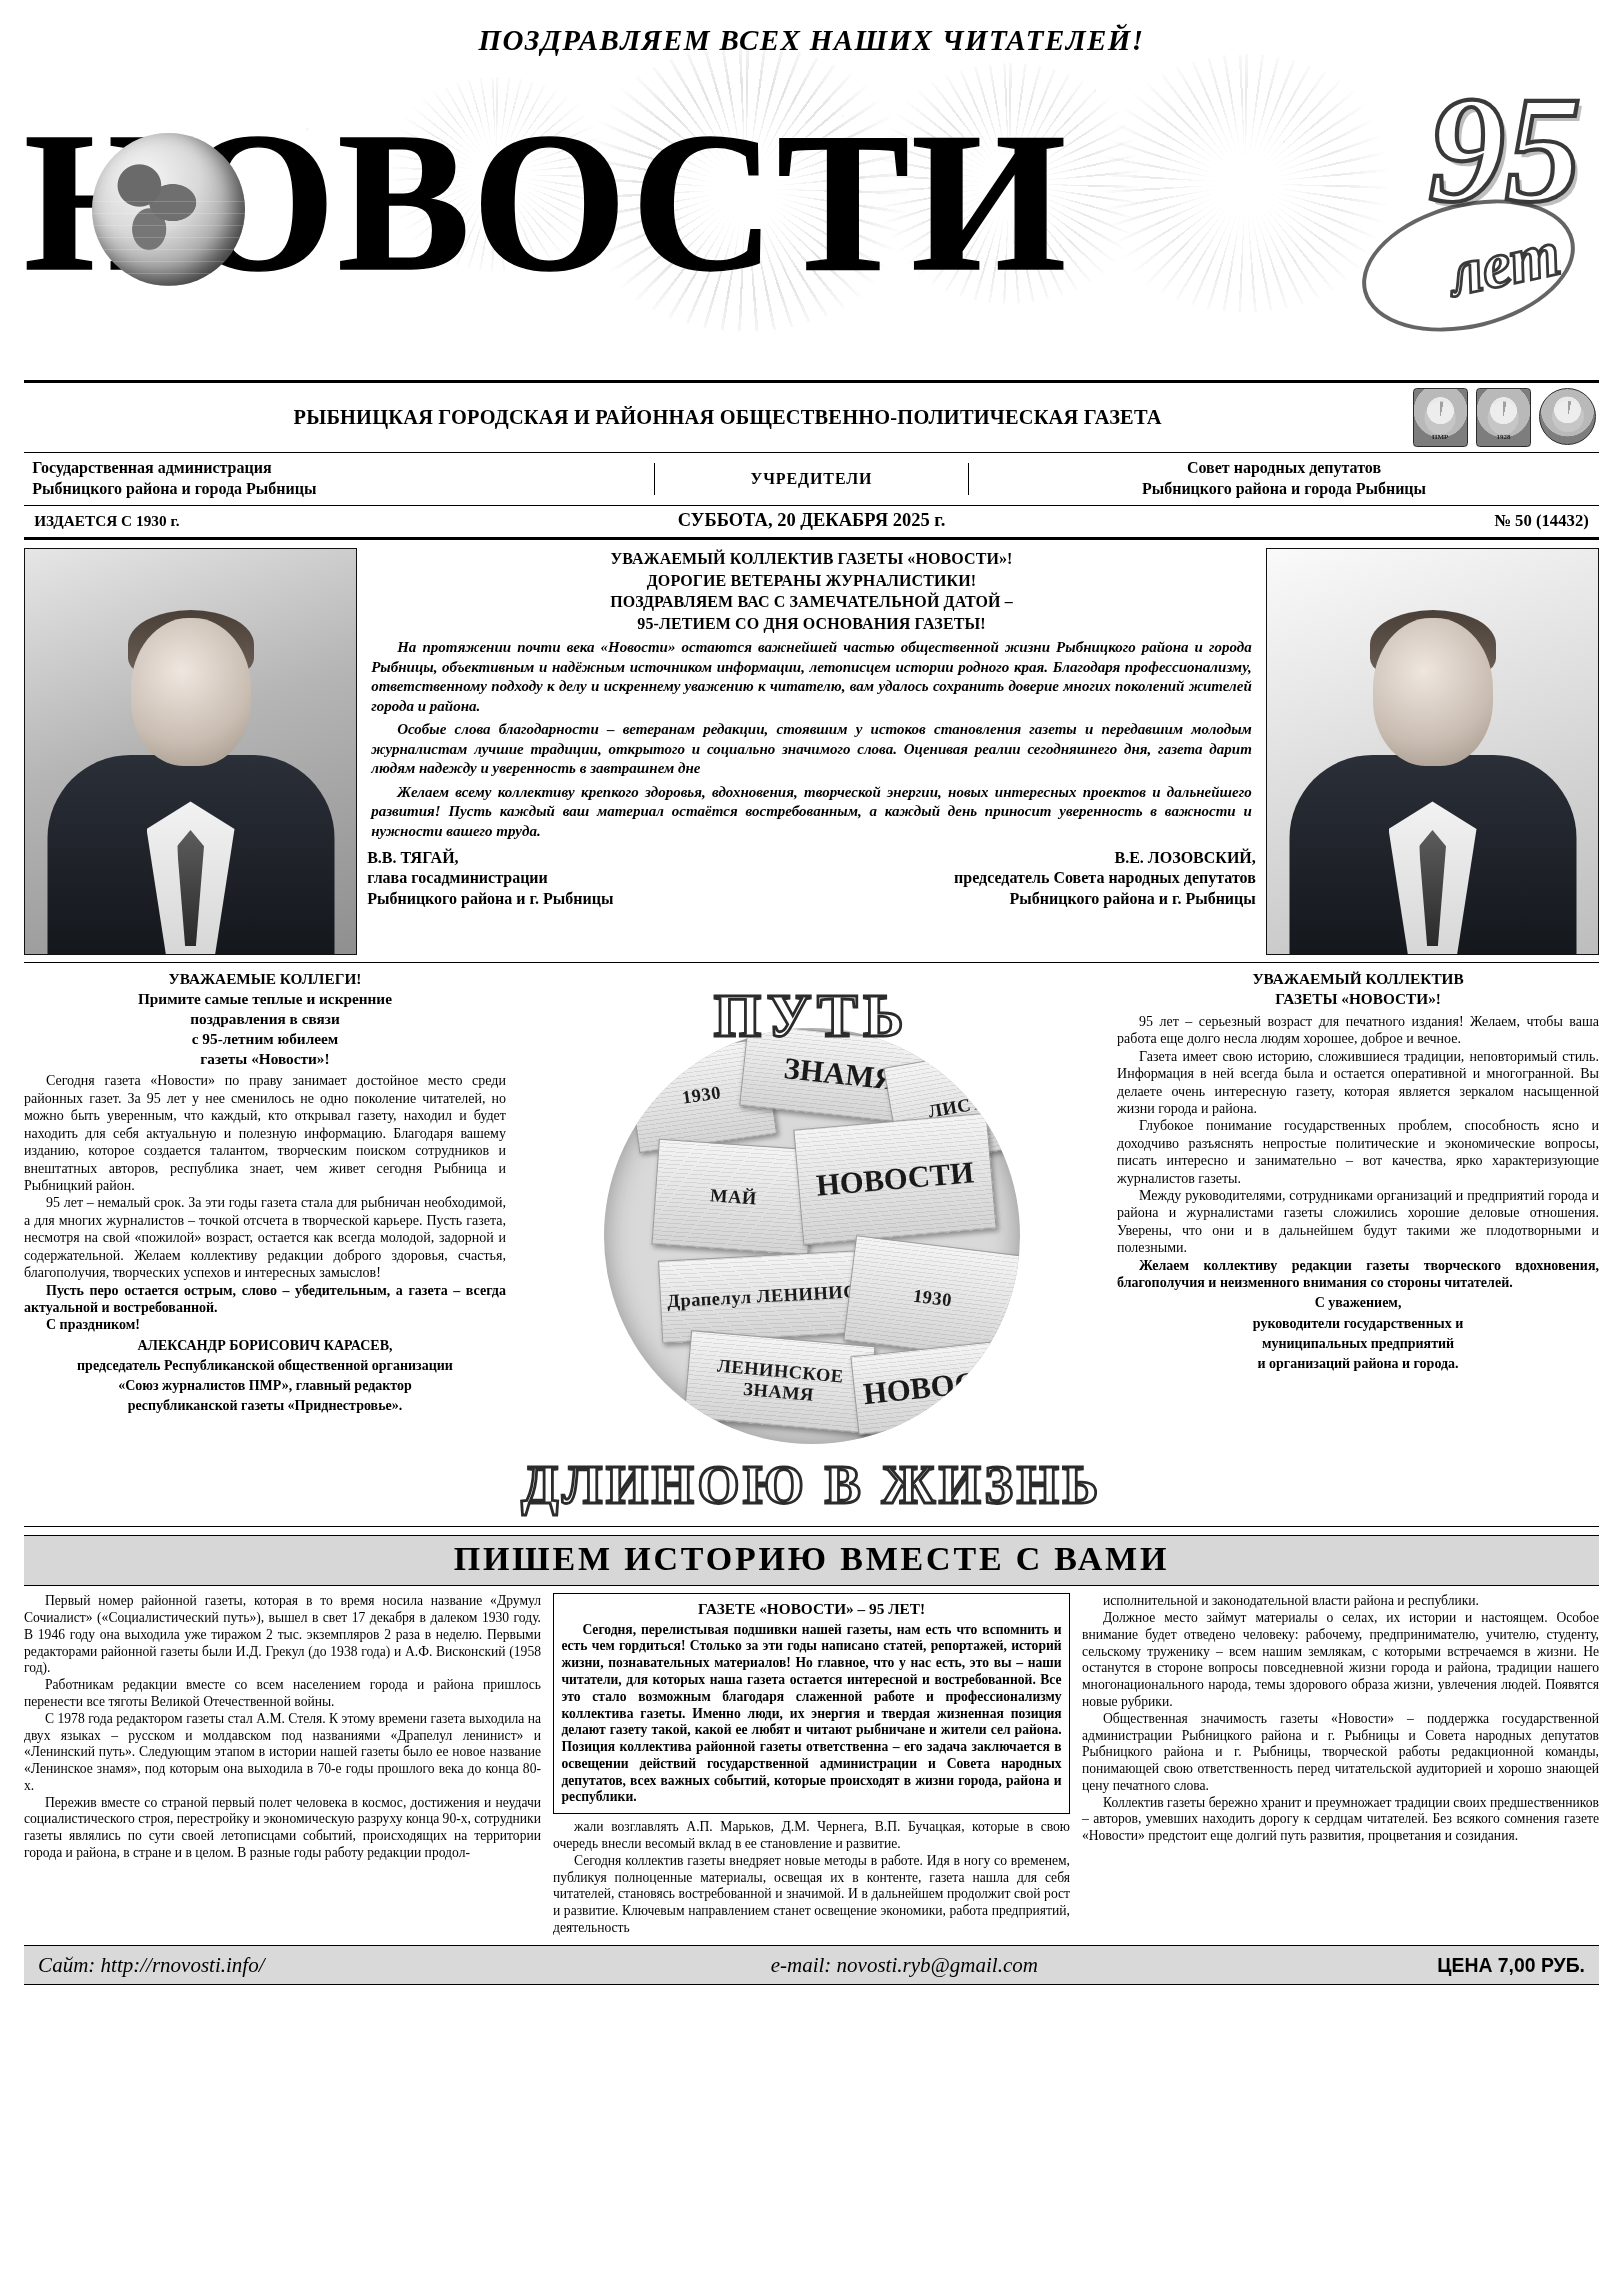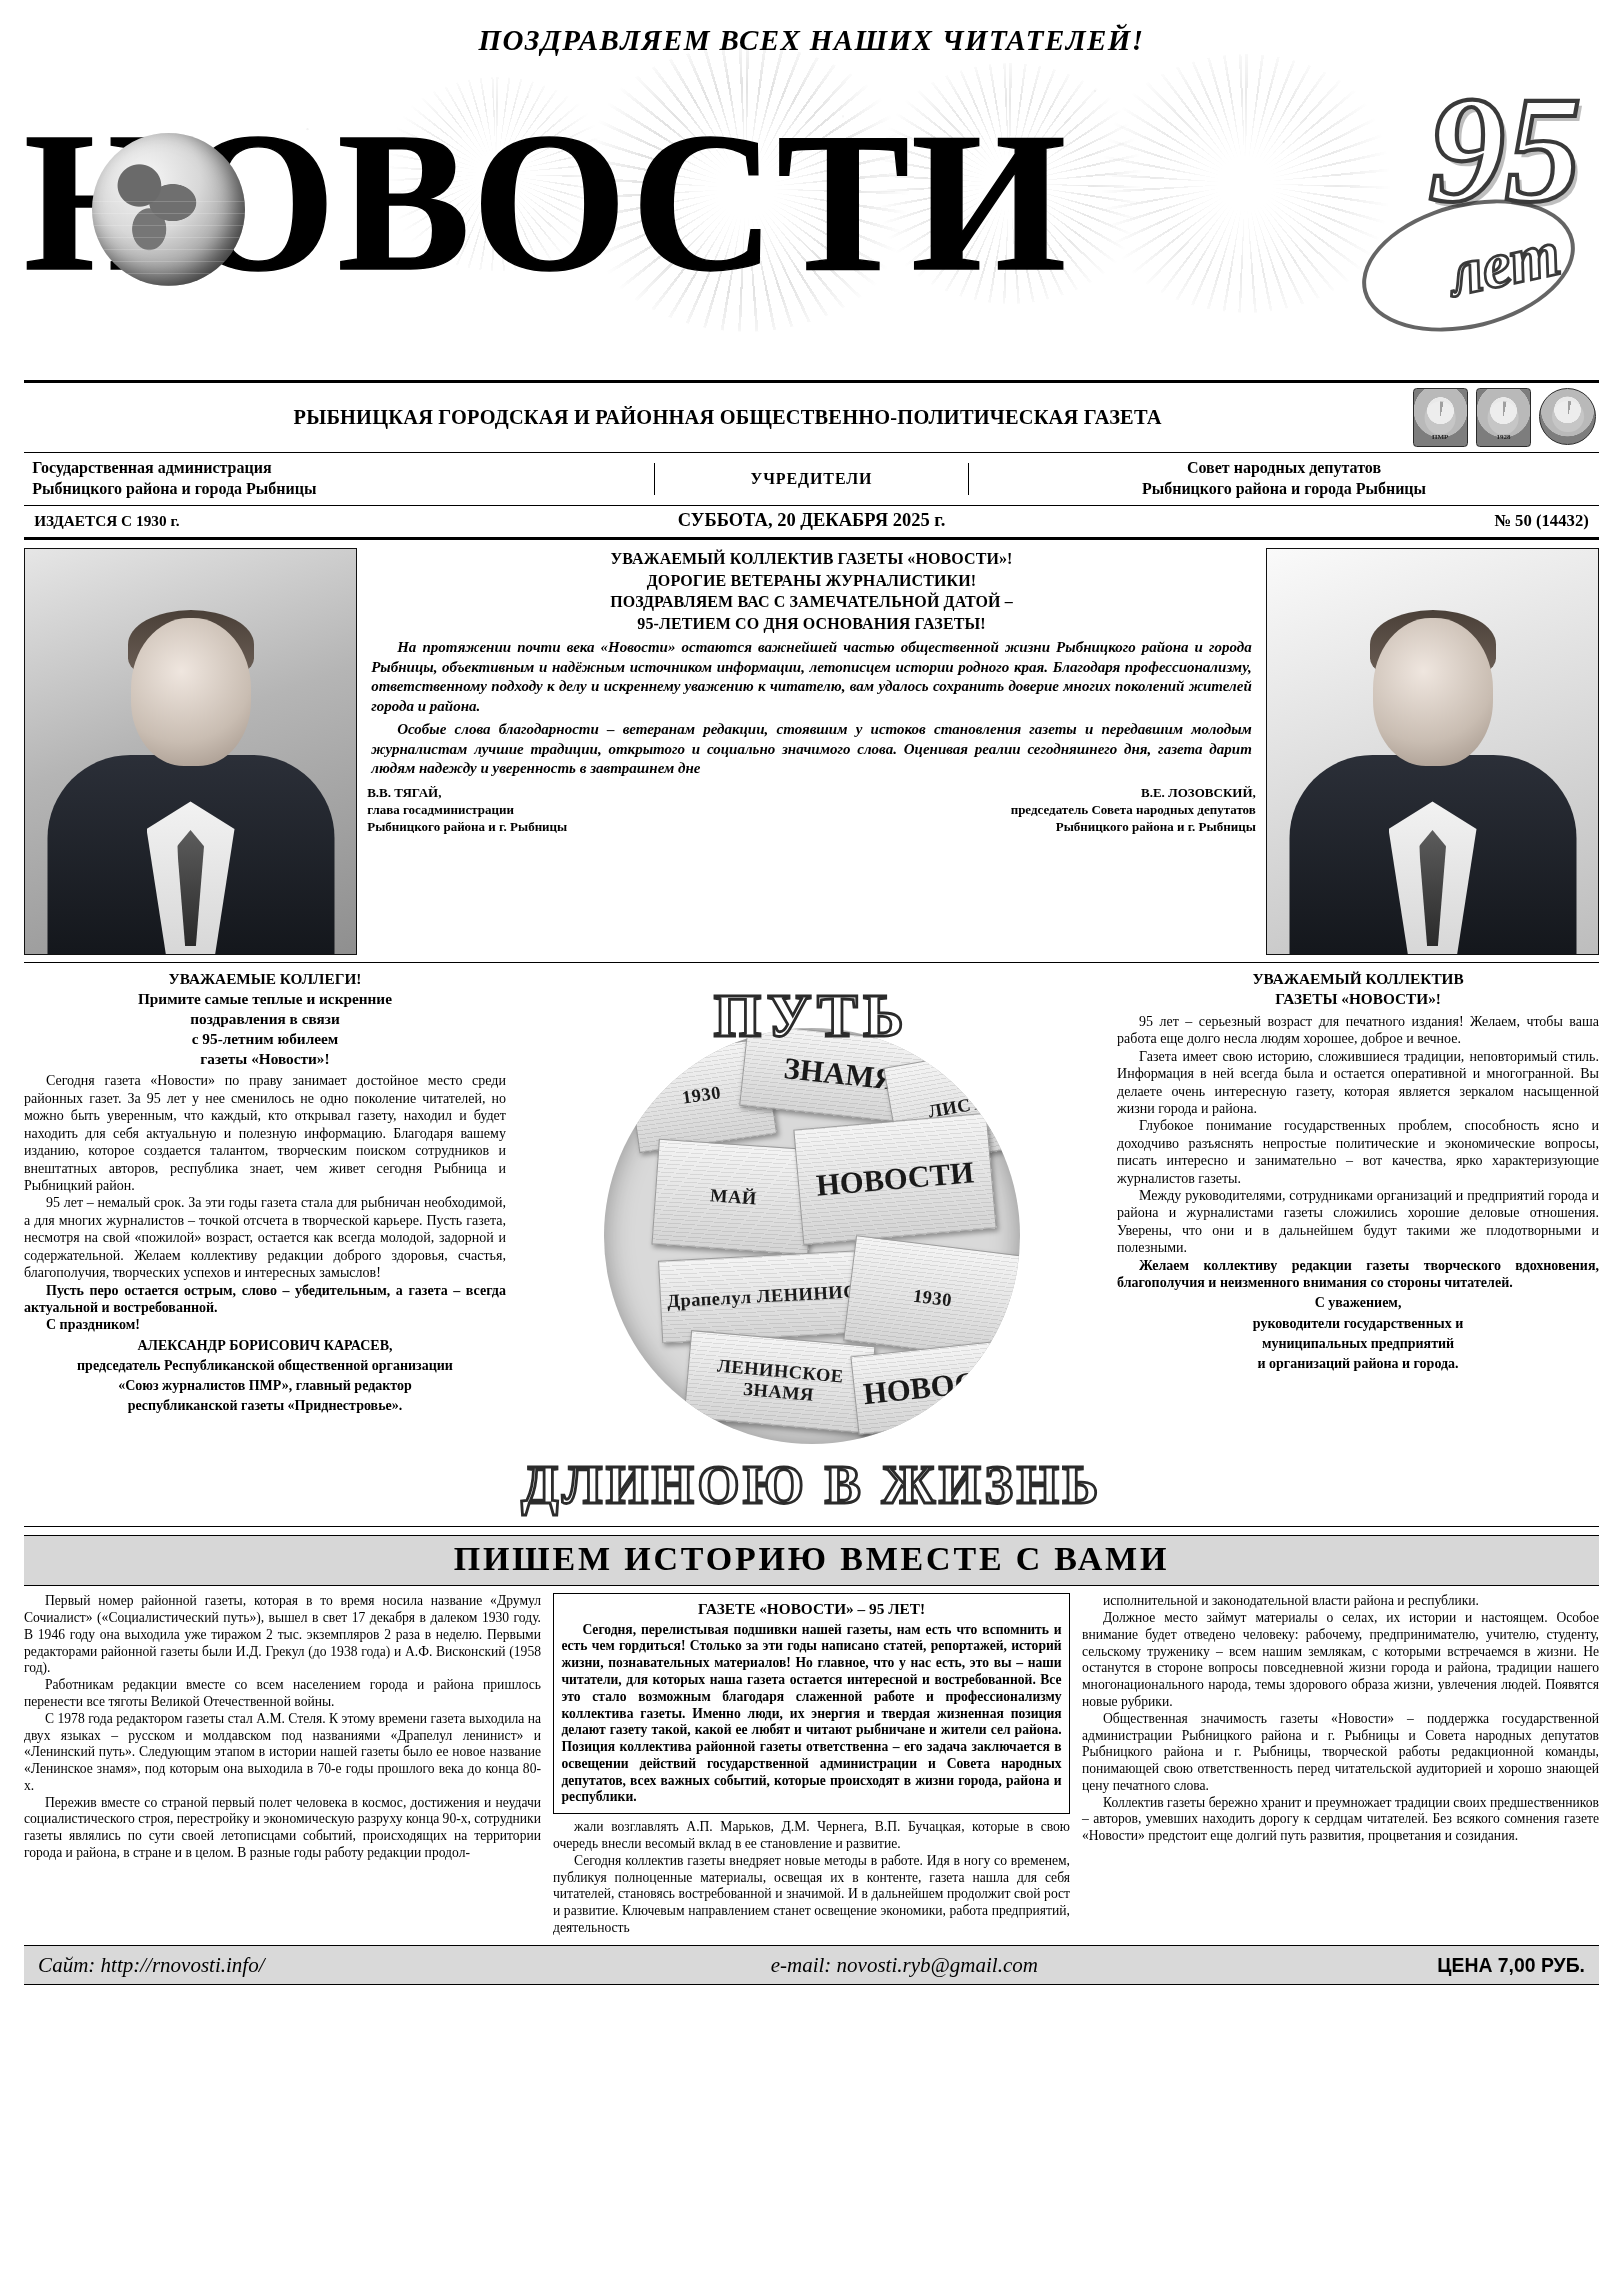--- a/index.html
+++ b/index.html
@@ -256,21 +256,21 @@
   .greet-body p {
     margin: 4px;
     text-indent: 26px;
     font-style: italic;
     font-weight: bold;
     font-size: 15px;
     line-height: 1.30;
     text-align: justify;
   }
   .greet-sign {
-    display:flex; margin-top: 6.5px; font-weight:bold; font-size: 13px; line-height:1.3;align-items:center;
+    display:flex; margin-top: 6.5px; font-weight:bold; font-size: 16px; line-height:1.3;align-items:center;
   }
   .greet-sign .s-left { width: 46%; }
   .greet-sign .s-right{ width: 54%; text-align:right; }
 
   
   .tri {
     display:flex; gap: 10.2px; margin-top: 6.5px;
     border-bottom: 1.9px solid #000; padding-bottom: 7.4px;
   }
   .tri .col { width: 31%; }
@@ -457,20 +457,21 @@
     <div class="greet-text">
       <div class="greet-head">
         <div>УВАЖАЕМЫЙ КОЛЛЕКТИВ ГАЗЕТЫ «НОВОСТИ»!</div>
         <div>ДОРОГИЕ ВЕТЕРАНЫ ЖУРНАЛИСТИКИ!</div>
         <div>ПОЗДРАВЛЯЕМ ВАС С ЗАМЕЧАТЕЛЬНОЙ ДАТОЙ –</div>
         <div>95-ЛЕТИЕМ СО ДНЯ ОСНОВАНИЯ ГАЗЕТЫ!</div>
       </div>
       <div class="greet-body">
         <p>На протяжении почти века «Новости» остаются важнейшей частью общественной жизни Рыбницкого района и города Рыбницы, объективным и надёжным источником информации, летописцем истории родного края. Благодаря профессионализму, ответственному подходу к делу и искреннему уважению к читателю, вам удалось сохранить доверие многих поколений жителей города и района.</p>
         <p>Особые слова благодарности – ветеранам редакции, стоявшим у истоков становления газеты и передавшим молодым журналистам лучшие традиции, открытого и социально значимого слова. Оценивая реалии сегодняшнего дня, газета дарит людям надежду и уверенность в завтрашнем дне</p>
+        <p>Желаем всему коллективу крепкого здоровья, вдохновения, творческой энергии, новых интересных проектов и дальнейшего развития! Пусть каждый ваш материал остаётся востребованным, а каждый день приносит уверенность в важности и нужности вашего труда.</p>
       </div>
       <div class="greet-sign">
         <div class="s-left">
           <div>В.В. ТЯГАЙ,</div>
           <div>глава госадминистрации</div>
           <div>Рыбницкого района и г. Рыбницы</div>
         </div>
         <div class="s-right">
           <div>В.Е. ЛОЗОВСКИЙ,</div>
           <div>председатель Совета народных депутатов</div>

